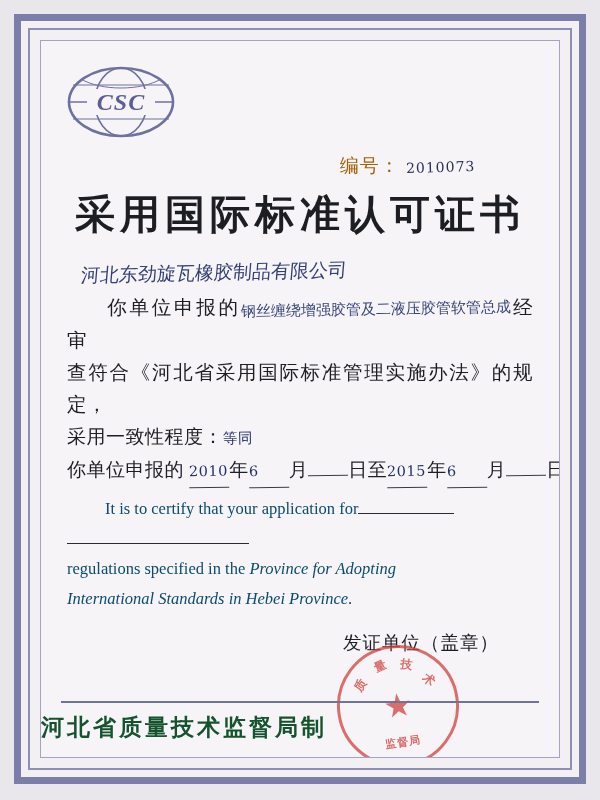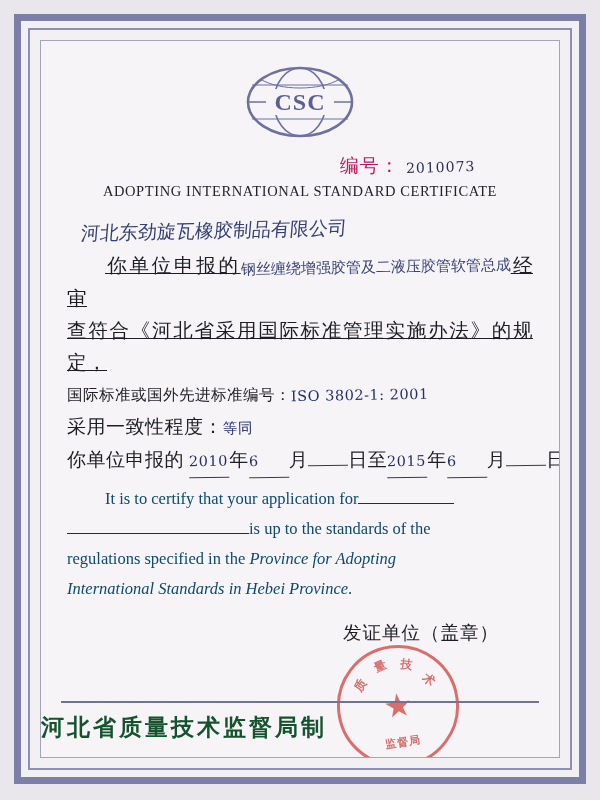--- a/index.html
+++ b/index.html
@@ -57,40 +57,40 @@
     top: 0;
     right: 0;
     bottom: 0;
     padding: 14px 26px 0 26px;
     box-sizing: border-box;
   }
 
   
   .emblem-wrap {
     display: flex;
-    justify-content: center;
     margin-top: 10px;
+    font-style: italic;
   }
   .emblem {
     width: 108px;
     height: 74px;
     position: relative;
   }
 
   
   .serial-row {
     display: flex;
     justify-content: flex-end;
     align-items: baseline;
     margin-top: 14px;
     padding-right: 58px;
   }
   .serial-label {
     font-size: 19px;
-    color: #be185d;
+    color: #a16207;
     letter-spacing: 1px;
   }
   .serial-value {
     font-family: "DejaVu Serif", serif;
     font-size: 14px;
     color: #2a2f55;
     margin-left: 6px;
     letter-spacing: 1px;
     transform: rotate(-1.5deg);
   }
@@ -128,21 +128,20 @@
     opacity: 0.92;
   }
 
   .body-para {
     margin-top: 6px;
     font-size: 19.5px;
     line-height: 32px;
     color: #1d1d24;
     text-align: justify;
     letter-spacing: 0.5px;
-    text-decoration: underline;
   }
   .indent {
     display: inline-block;
     width: 38px;
   }
   .inline-hand {
     font-family: "DejaVu Serif", serif;
     font-size: 15px;
     color: #24306b;
     transform: rotate(-1deg);
@@ -297,46 +296,43 @@
                 <text x="54" y="45" font-family="Liberation Serif, serif" font-size="24" font-weight="bold" fill="#5b5f95" text-anchor="middle" letter-spacing="1">CSC</text>
               </svg>
             </div>
           </div>
 
           <div class="serial-row">
             <span class="serial-label">编号：</span>
             <span class="serial-value">2010073</span>
           </div>
 
-          <div class="title-en">ADOPTING INTERNATIONAL STANDARD CERTIFICATE</div>
+          <div class="title-cn">采用国际标准认可证书</div>
 
           <div class="company-line">
             <span class="company-name">河北东劲旋瓦橡胶制品有限公司</span>
           </div>
 
           <div class="body-para">
             <span class="indent"></span><span>你单位申报的</span><span class="inline-hand">钢丝缠绕增强胶管及二液压胶管软管总成</span><span>经审</span><br>
             <span>查符合《河北省采用国际标准管理实施办法》的规定，</span><br>
           </div>
 
-          <div class="field-row small-label">
-            <span>国际标准或国外先进标准编号：</span><span class="fval">ISO 3802-1: 2001</span>
-          </div>
           <div class="field-row">
             <span>采用一致性程度：</span><span class="fval">等同</span>
           </div>
 
           <div class="field-row">
             <span>你单位申报的</span>
             <span class="vline fval">2010</span><span>年</span><span class="vline fval">6</span><span>月</span><span class="vline fval"></span><span>日至</span><span class="vline fval">2015</span><span>年</span><span class="vline fval">6</span><span>月</span><span class="vline fval"></span><span>日</span>
           </div>
 
           <div class="en-para">
             <span class="indent"></span><span>It is to certify that your application for</span><span class="blank" style="width:96px"></span><br>
-            <span class="blank" style="width:182px"></span><span>is up to the standards of the</span><br>
+            <span class="blank" style="width:182px"></span><br>
             <span>regulations specified in the</span>
             <span class="em">Province   for   Adopting</span><br>
             <span class="em">International Standards in Hebei Province</span><span>.</span>
           </div>
 
           <div class="issuer">发证单位（盖章）</div>
 
         </div>
 
         <div class="seal">

